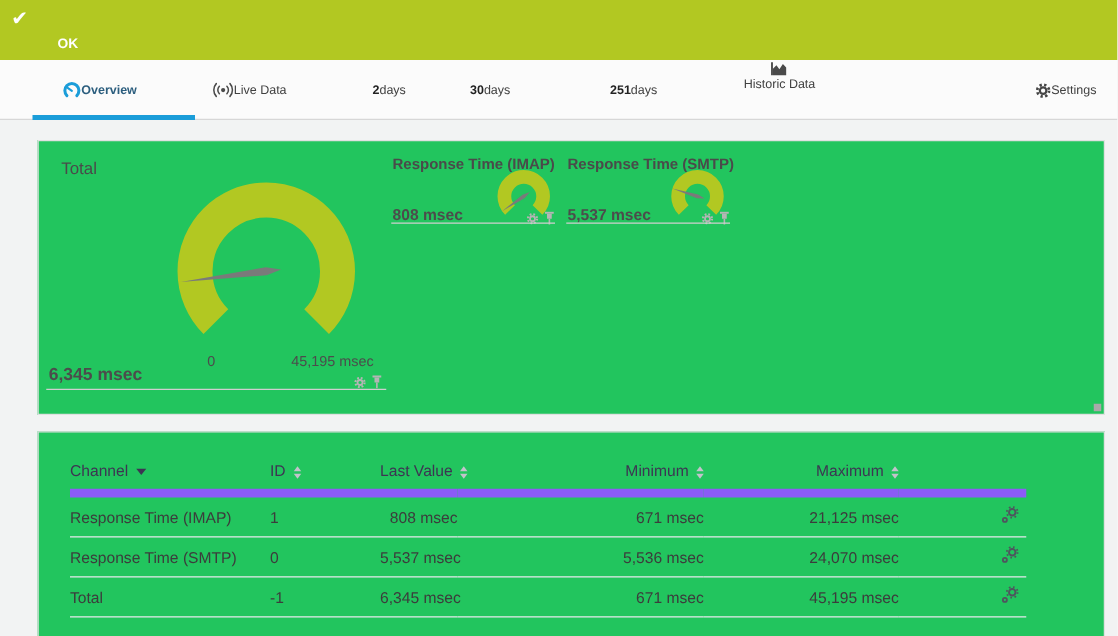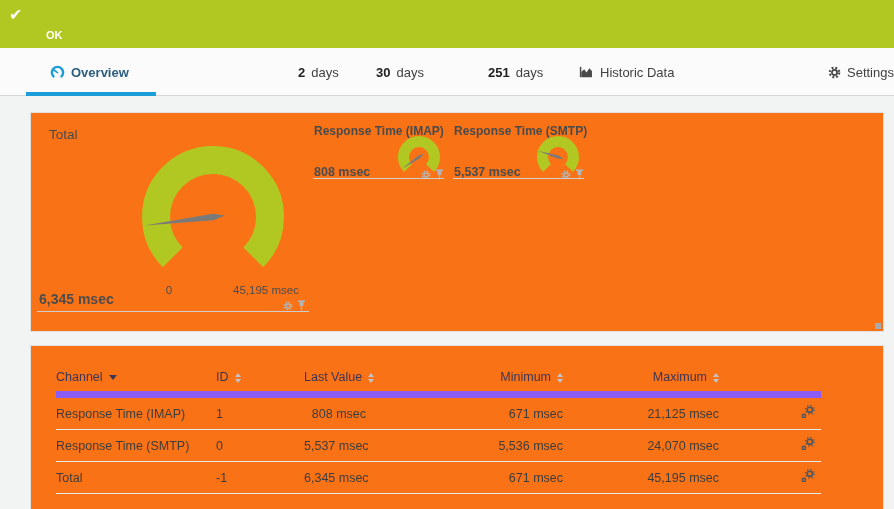--- a/index.html
+++ b/index.html
@@ -12,27 +12,27 @@
   .titleline { position:absolute; left:30px; top:5px; font-size:18px; white-space:nowrap; }
   .titleline .kind { font-style:italic; margin-right:7px; }
   .flag { font-size:11px; position:relative; top:-6px; margin-left:3px; }
   .stars { margin-left:14px; font-size:13px; letter-spacing:1px; position:relative; top:-3px; }
   .stars .on { color:#3d4246; }
   .stars .off { color:#ffffff; }
   .okstate { position:absolute; left:46px; top:29px; font-size:11px; font-weight:bold; }
 
   
   .tabbar { position:absolute; left:0; top:48px; width:894px; height:48px; background:#fbfbfb; border-bottom:1px solid #d7d7d7; }
-  .tab { position:absolute; top:0; height:48px; display:flex; align-items:center; gap:6px; font-size:13px; color:#404040; cursor:pointer; white-space:nowrap; }
+  .tab { position:absolute; top:0; height:48px; display:flex; align-items:center; font-size:10px; color:#404040; cursor:pointer; white-space:nowrap; }
   .tab b { color:#222; }
   .tab.active { color:#2c5e7e; font-weight:bold; }
   .tab-underline { position:absolute; left:26px; top:44px; width:130px; height:4px; background:#1b9dd9; }
 
   
-  .panel { position:absolute; background:#f97316; border:1px solid #e0e0e0; }
+  .panel { position:absolute; background:#22c55e; border:1px solid #e0e0e0; }
   .panel-gauges { left:30px; top:112px; width:854px; height:220px; }
   .panel-table  { left:30px; top:345px; width:854px; height:180px; }
 
   .gauge-title { position:absolute; font-size:13.5px; color:#4a4a4a; }
   .gauge-value { position:absolute; font-size:14px; font-weight:bold; color:#4c4c4c; }
   .gauge-axis  { position:absolute; font-size:11.5px; color:#4c4c4c; text-align:center; }
   .mini-title  { position:absolute; font-size:12px; font-weight:bold; color:#4a4a4a; }
   .mini-value  { position:absolute; font-size:12.5px; font-weight:bold; color:#4c4c4c; }
   .block-rule  { position:absolute; border-bottom:1px solid #cfcfcf; height:0; }
   .block-icons { position:absolute; display:flex; gap:4px; align-items:center; }
@@ -66,33 +66,42 @@
   <div class="tabbar">
     <div class="tab active" style="left:50px;">
       <span>
           <svg width="15" height="15" viewBox="0 0 16 16">
             <path d="M3.76 12.24 A6 6 0 1 1 12.24 12.24" fill="none" stroke="#1b9dd9" stroke-width="2.6" stroke-linecap="round"></path>
             <line x1="8" y1="8.2" x2="4.4" y2="5.6" stroke="#1b9dd9" stroke-width="1.8" stroke-linecap="round"></line>
           </svg>
         </span>
       <span>Overview</span>
     </div>
+    <div class="tab" style="left:170px;">
+      <span>
+          <svg width="17" height="14" viewBox="0 0 18 14">
+            <circle cx="9" cy="7" r="1.8" fill="#4a4a4a"></circle>
+            <path d="M5.8 3.8 a4.6 4.6 0 0 0 0 6.4 M3.2 1.6 a8 8 0 0 0 0 10.8 M12.2 3.8 a4.6 4.6 0 0 1 0 6.4 M14.8 1.6 a8 8 0 0 1 0 10.8" stroke="#4a4a4a" stroke-width="1.3" fill="none" stroke-linecap="round"></path>
+          </svg>
+        </span>
+      <span>Live Data</span>
+    </div>
     <div class="tab" style="left:298px;">
       <b>2</b>
       <span>days</span>
     </div>
     <div class="tab" style="left:376px;">
       <b>30</b>
       <span>days</span>
     </div>
     <div class="tab" style="left:488px;">
       <b>251</b>
       <span>days</span>
     </div>
-    <div class="tab" style="left:579px;">
+    <div class="tab" style="left:595px;flex-direction:column;">
       <span>
           <svg width="15" height="14" viewBox="0 0 16 14">
             <path d="M1.7 1.5 v11" stroke="#4a4a4a" stroke-width="1.6" fill="none"></path>
             <path d="M2.5 12.5 L2.5 7 L5.5 4 L8 7.5 L11 3 L13.8 6 L13.8 12.5 Z" fill="#4a4a4a"></path>
           </svg>
         </span>
       <span>Historic Data</span>
     </div>
     <div class="tab" style="left:828px;">
       <span>

